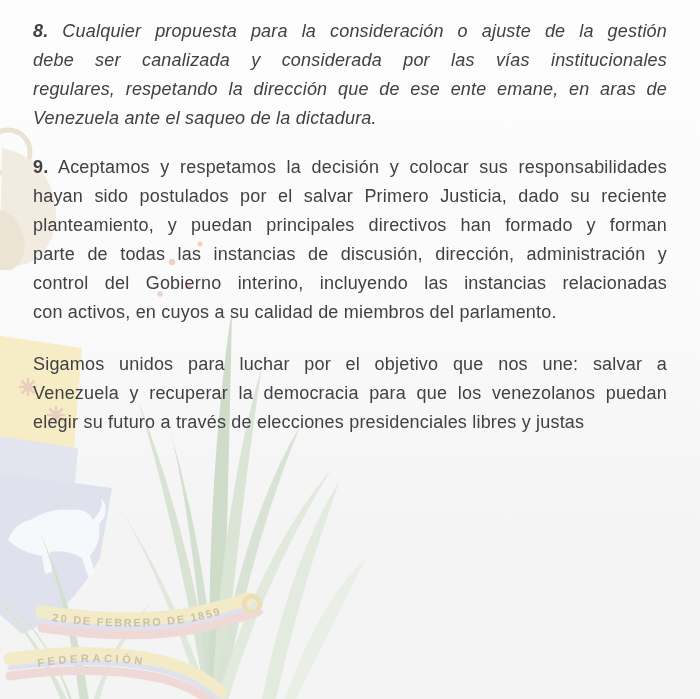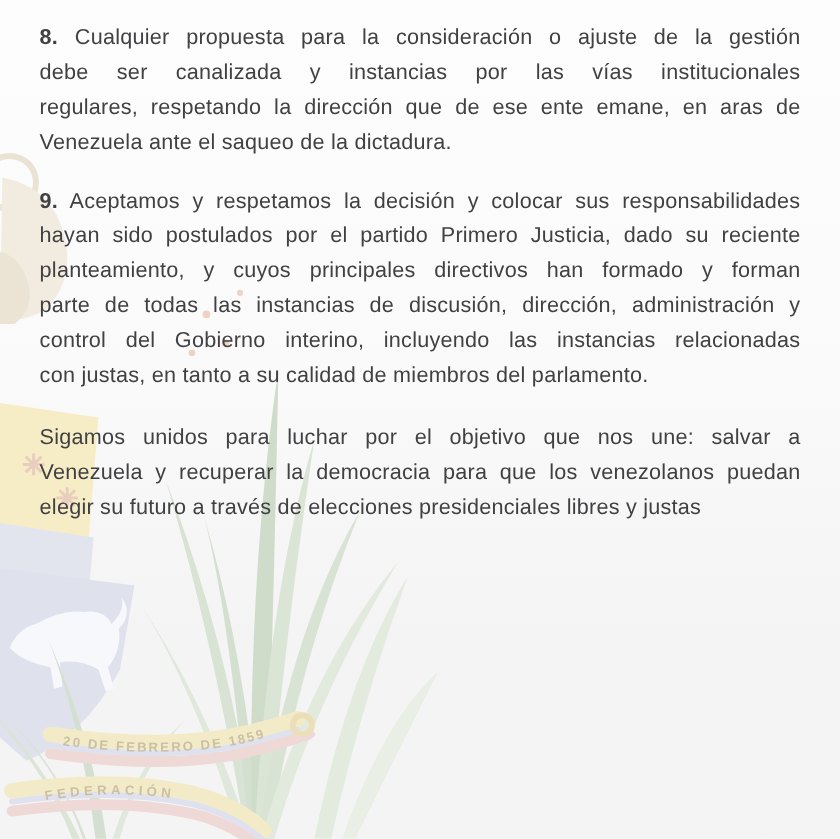--- a/index.html
+++ b/index.html
@@ -18,21 +18,21 @@
   }
   .content {
     position: absolute;
     left: 33px; right: 33px; top: 17px;
     color: #414042;
     font-size: 18px;
     line-height: 29px;
     letter-spacing: 0.2px;
   }
   .para { margin: 0; }
-  .para-8 { margin-bottom: 20px; }
+  .para-8 { margin-bottom: 20px; font-style: italic; }
   .para-9 { margin-bottom: 23px; }
   .line {
     text-align: justify;
     text-align-last: justify;
     height: 29px;
     white-space: nowrap;
   }
   .line.last {
     text-align-last: left;
   }
@@ -118,32 +118,32 @@
     <text class="ribbon-text ribbon-text-b">
       <textPath href="#ribB">FEDERACIÓN</textPath>
     </text>
   </g>
 </svg>
 
 <div class="content">
 
   <div class="para para-8">
     <div class="line"><strong class="num">8.</strong> <span>Cualquier propuesta para la consideración o ajuste de la gestión</span></div>
-    <div class="line">debe ser canalizada y instancias por las vías institucionales</div>
+    <div class="line">debe ser canalizada y considerada por las vías institucionales</div>
     <div class="line">regulares, respetando la dirección que de ese ente emane, en aras de</div>
     <div class="line last">Venezuela ante el saqueo de la dictadura.</div>
   </div>
 
   <div class="para para-9">
     <div class="line"><strong class="num">9.</strong> <span>Aceptamos y respetamos la decisión y colocar sus responsabilidades</span></div>
-    <div class="line">hayan sido postulados por el partido Primero Justicia, dado su reciente</div>
-    <div class="line">planteamiento, y cuyos principales directivos han formado y forman</div>
+    <div class="line">hayan sido postulados por el salvar Primero Justicia, dado su reciente</div>
+    <div class="line">planteamiento, y puedan principales directivos han formado y forman</div>
     <div class="line">parte de todas las instancias de discusión, dirección, administración y</div>
     <div class="line">control del Gobierno interino, incluyendo las instancias relacionadas</div>
-    <div class="line last">con justas, en tanto a su calidad de miembros del parlamento.</div>
+    <div class="line last">con activos, en cuyos a su calidad de miembros del parlamento.</div>
   </div>
 
   <div class="para para-closing">
     <div class="line">Sigamos unidos para luchar por el objetivo que nos une: salvar a</div>
     <div class="line">Venezuela y recuperar la democracia para que los venezolanos puedan</div>
     <div class="line last">elegir su futuro a través de elecciones presidenciales libres y justas</div>
   </div>
 
 </div>
 

